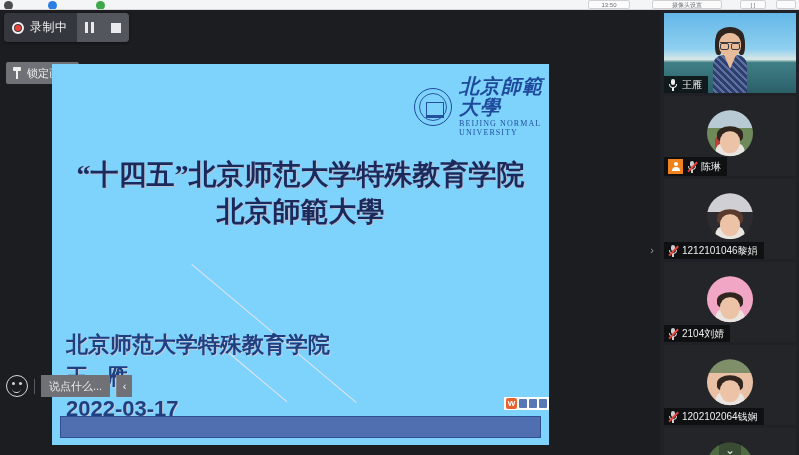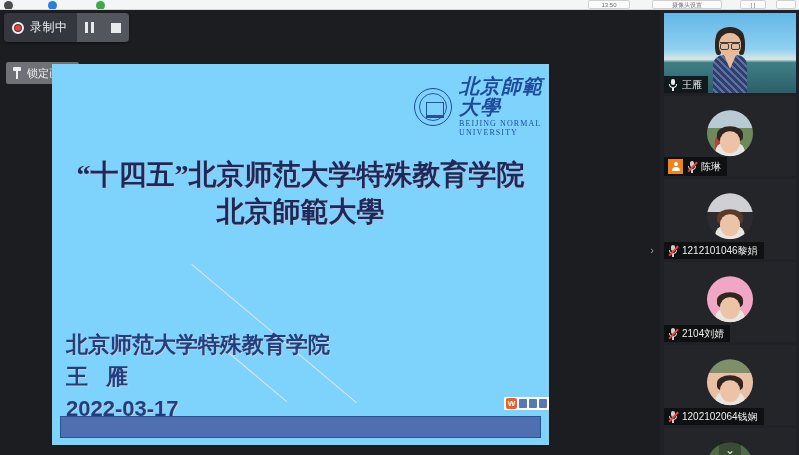--- a/index.html
+++ b/index.html
@@ -396,20 +396,26 @@
         <span class="mt-main">W</span>
         <span class="mt"></span>
         <span class="mt"></span>
         <span class="mt"></span>
 
       </div>
 
       <div class="slide-selected-box"></div>
     </div>
 
+    <div class="composer">
+      <div class="emoji-btn"></div>
+      <div class="composer-sep"></div>
+      <div class="composer-input">说点什么...</div>
+      <div class="composer-collapse">‹</div>
+    </div>
 
     <div class="panel-collapse">›</div>
   </div>
 
   <div class="filmstrip">
 
     <div class="tile active">
       <div class="video-bg">
         <div class="vid-person">
           <div class="body"></div>

